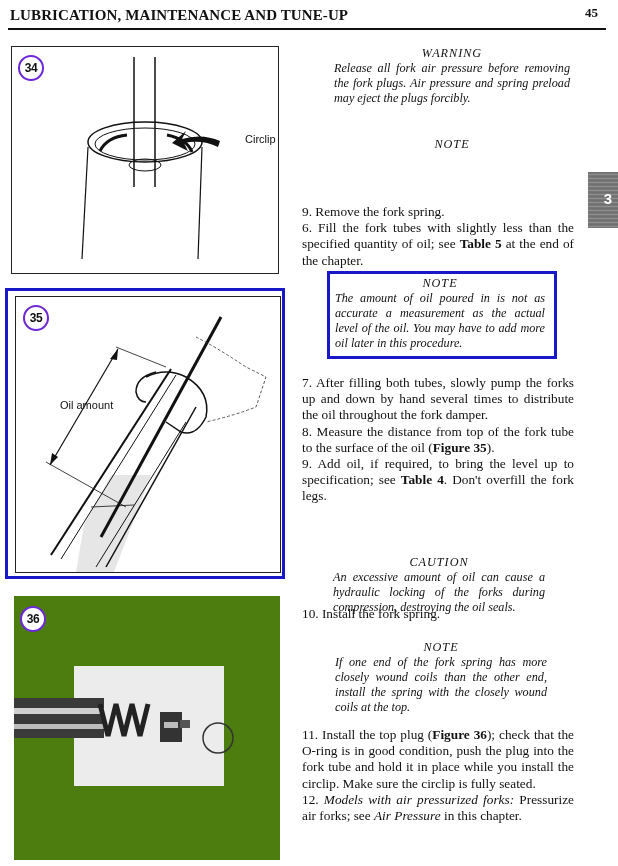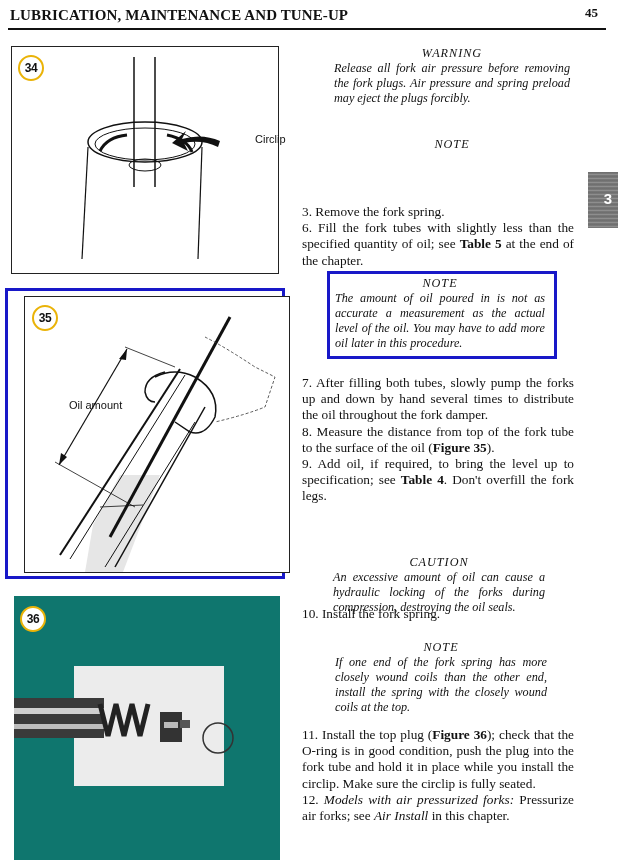--- a/index.html
+++ b/index.html
@@ -4,23 +4,23 @@
 <style>
   html, body { margin:0; padding:0; background:#ffffff; }
   body { width:618px; height:866px; position:relative; overflow:hidden; font-family:"Liberation Serif","DejaVu Serif",serif; color:#111; }
   .header { position:absolute; left:8px; top:4px; width:598px; height:24px; border-bottom:2px solid #111; }
   .header-title { position:absolute; left:2px; top:3px; font-weight:bold; font-size:15px; letter-spacing:0.1px; }
   .header-page { position:absolute; right:8px; top:1px; font-weight:bold; font-size:13px; }
 
   .fig { position:absolute; background:#fff; }
   .fig34 { left:11px; top:46px; width:266px; height:226px; border:1.5px solid #222; }
   .fig35-highlight { position:absolute; left:5px; top:288px; width:280px; height:291px; border:3px solid #1818c8; box-sizing:border-box; }
-  .fig35 { left:24px; top:296px; width:264px; height:275px; border:1.5px solid #222; }
-  .fig36 { left:14px; top:596px; width:266px; height:264px; background:#0f766e; }
-  .badge { position:absolute; width:22px; height:22px; border:2px solid #eab308; border-radius:50%; background:#fff; display:flex; align-items:center; justify-content:center; font-family:"Liberation Sans","DejaVu Sans",sans-serif; font-weight:bold; font-size:12px; letter-spacing:-0.5px; }
+  .fig35 { left:15px; top:296px; width:264px; height:275px; border:1.5px solid #222; }
+  .fig36 { left:14px; top:596px; width:266px; height:264px; background:#4d7c0f; }
+  .badge { position:absolute; width:22px; height:22px; border:2px solid #6d28d9; border-radius:50%; background:#fff; display:flex; align-items:center; justify-content:center; font-family:"Liberation Sans","DejaVu Sans",sans-serif; font-weight:bold; font-size:12px; letter-spacing:-0.5px; }
   .fig-label { position:absolute; font-family:"Liberation Sans","DejaVu Sans",sans-serif; font-size:11px; }
 
   .col { position:absolute; left:302px; width:272px; font-size:13.3px; line-height:16.2px; }
   .para { text-align:justify; }
   .notice { position:absolute; text-align:center; font-style:italic; font-size:12.2px; line-height:15px; }
   .notice .body { text-align:justify; text-align-last:left; }
   .notice-title { letter-spacing:1px; }
   .note-boxed { position:absolute; left:327px; top:271px; width:230px; height:88px; border:3px solid #1818c8; box-sizing:border-box; }
 
   .chapter-tab { position:absolute; left:588px; top:172px; width:30px; height:56px; background:repeating-linear-gradient(0deg,#6a6a6a 0px,#9a9a9a 2px,#555 3px,#8a8a8a 4px); }
@@ -42,21 +42,21 @@
     <line x1="143" y1="10" x2="143" y2="140" stroke="#111" stroke-width="1.5"></line>
     <ellipse cx="133" cy="95" rx="57" ry="20" fill="none" stroke="#111" stroke-width="1.5"></ellipse>
     <ellipse cx="133" cy="97" rx="50" ry="16" fill="none" stroke="#111" stroke-width="1"></ellipse>
     <path d="M88 104 Q95 90 115 88" stroke="#111" stroke-width="3" fill="none"></path>
     <path d="M155 88 Q175 92 180 105" stroke="#111" stroke-width="3" fill="none"></path>
     <ellipse cx="133" cy="118" rx="16" ry="6" fill="none" stroke="#111" stroke-width="1"></ellipse>
     <line x1="76" y1="100" x2="70" y2="212" stroke="#111" stroke-width="1.2"></line>
     <line x1="190" y1="100" x2="186" y2="212" stroke="#111" stroke-width="1.2"></line>
     <path d="M208 94 Q190 86 170 92 L174 84 L160 96 L176 104 L172 96 Q190 92 206 100 Z" fill="#111"></path>
   </svg>
-  <span class="fig-label" style="left:219px;top:86px;padding-left:24px;">Circlip</span>
+  <span class="fig-label" style="left:209px;top:86px;padding-left:24px;">Circlip</span>
 </div>
 
 <div class="fig35-highlight"></div>
 <div class="fig fig35">
   <div class="badge" style="left:7px;top:8px;">35</div>
   <svg width="264" height="275" style="position:absolute;left:0;top:0">
     <polygon points="68,228 95,178 135,178 98,275 60,275" fill="#e6e6e6"></polygon>
     <line x1="205" y1="20" x2="85" y2="240" stroke="#111" stroke-width="3"></line>
     <line x1="155" y1="72" x2="35" y2="258" stroke="#111" stroke-width="2"></line>
     <line x1="160" y1="78" x2="45" y2="262" stroke="#111" stroke-width="1"></line>
@@ -93,21 +93,21 @@
 <div class="notice" style="left:334px;top:46px;width:236px;">
   <div class="notice-title">WARNING</div>
   <div class="body">Release all fork air pressure before removing the fork plugs. Air pressure and spring preload may eject the plugs forcibly.</div>
 </div>
 
 <div class="notice" style="left:334px;top:137px;width:236px;">
   <div class="notice-title">NOTE</div>
 </div>
 
 <div class="col" style="top:204px;">
-  <div class="para">3. Remove the fork spring.</div>
+  <div class="para">9. Remove the fork spring.</div>
   <div class="para"><span>6. Fill the fork tubes with slightly less than the specified quantity of oil; see </span><b>Table 5</b><span> at the end of the chapter.</span></div>
 </div>
 
 <div class="note-boxed"></div>
 <div class="notice" style="left:335px;top:276px;width:210px;">
   <div class="notice-title">NOTE</div>
   <div class="body">The amount of oil poured in is not as accurate a measurement as the actual level of the oil. You may have to add more oil later in this procedure.</div>
 </div>
 
 <div class="col" style="top:375px;">
@@ -125,18 +125,18 @@
   <div class="para">10. Install the fork spring.</div>
 </div>
 
 <div class="notice" style="left:335px;top:640px;width:212px;">
   <div class="notice-title">NOTE</div>
   <div class="body">If one end of the fork spring has more closely wound coils than the other end, install the spring with the closely wound coils at the top.</div>
 </div>
 
 <div class="col" style="top:727px;">
   <div class="para"><span>11. Install the top plug (</span><b>Figure 36</b><span>); check that the O-ring is in good condition, push the plug into the fork tube and hold it in place while you install the circlip. Make sure the circlip is fully seated.</span></div>
-  <div class="para"><span>12. </span><i>Models with air pressurized forks:</i><span> Pressurize air forks; see </span><i>Air Install</i><span> in this chapter.</span></div>
+  <div class="para"><span>12. </span><i>Models with air pressurized forks:</i><span> Pressurize air forks; see </span><i>Air Pressure</i><span> in this chapter.</span></div>
 </div>
 
 <div class="chapter-tab">
   <span>3</span>
 </div>
 
 </body></html>

